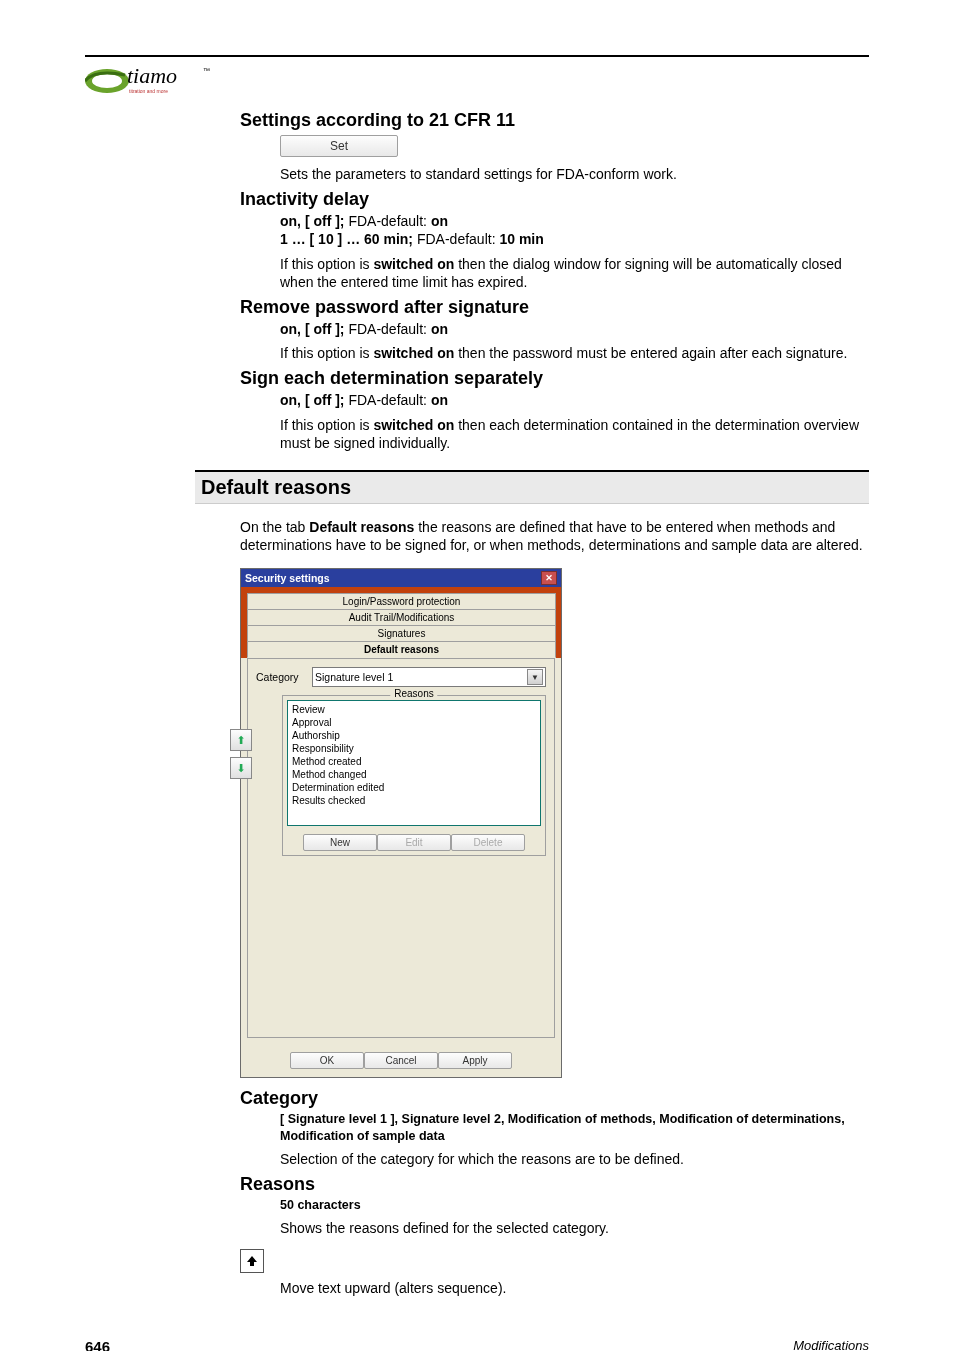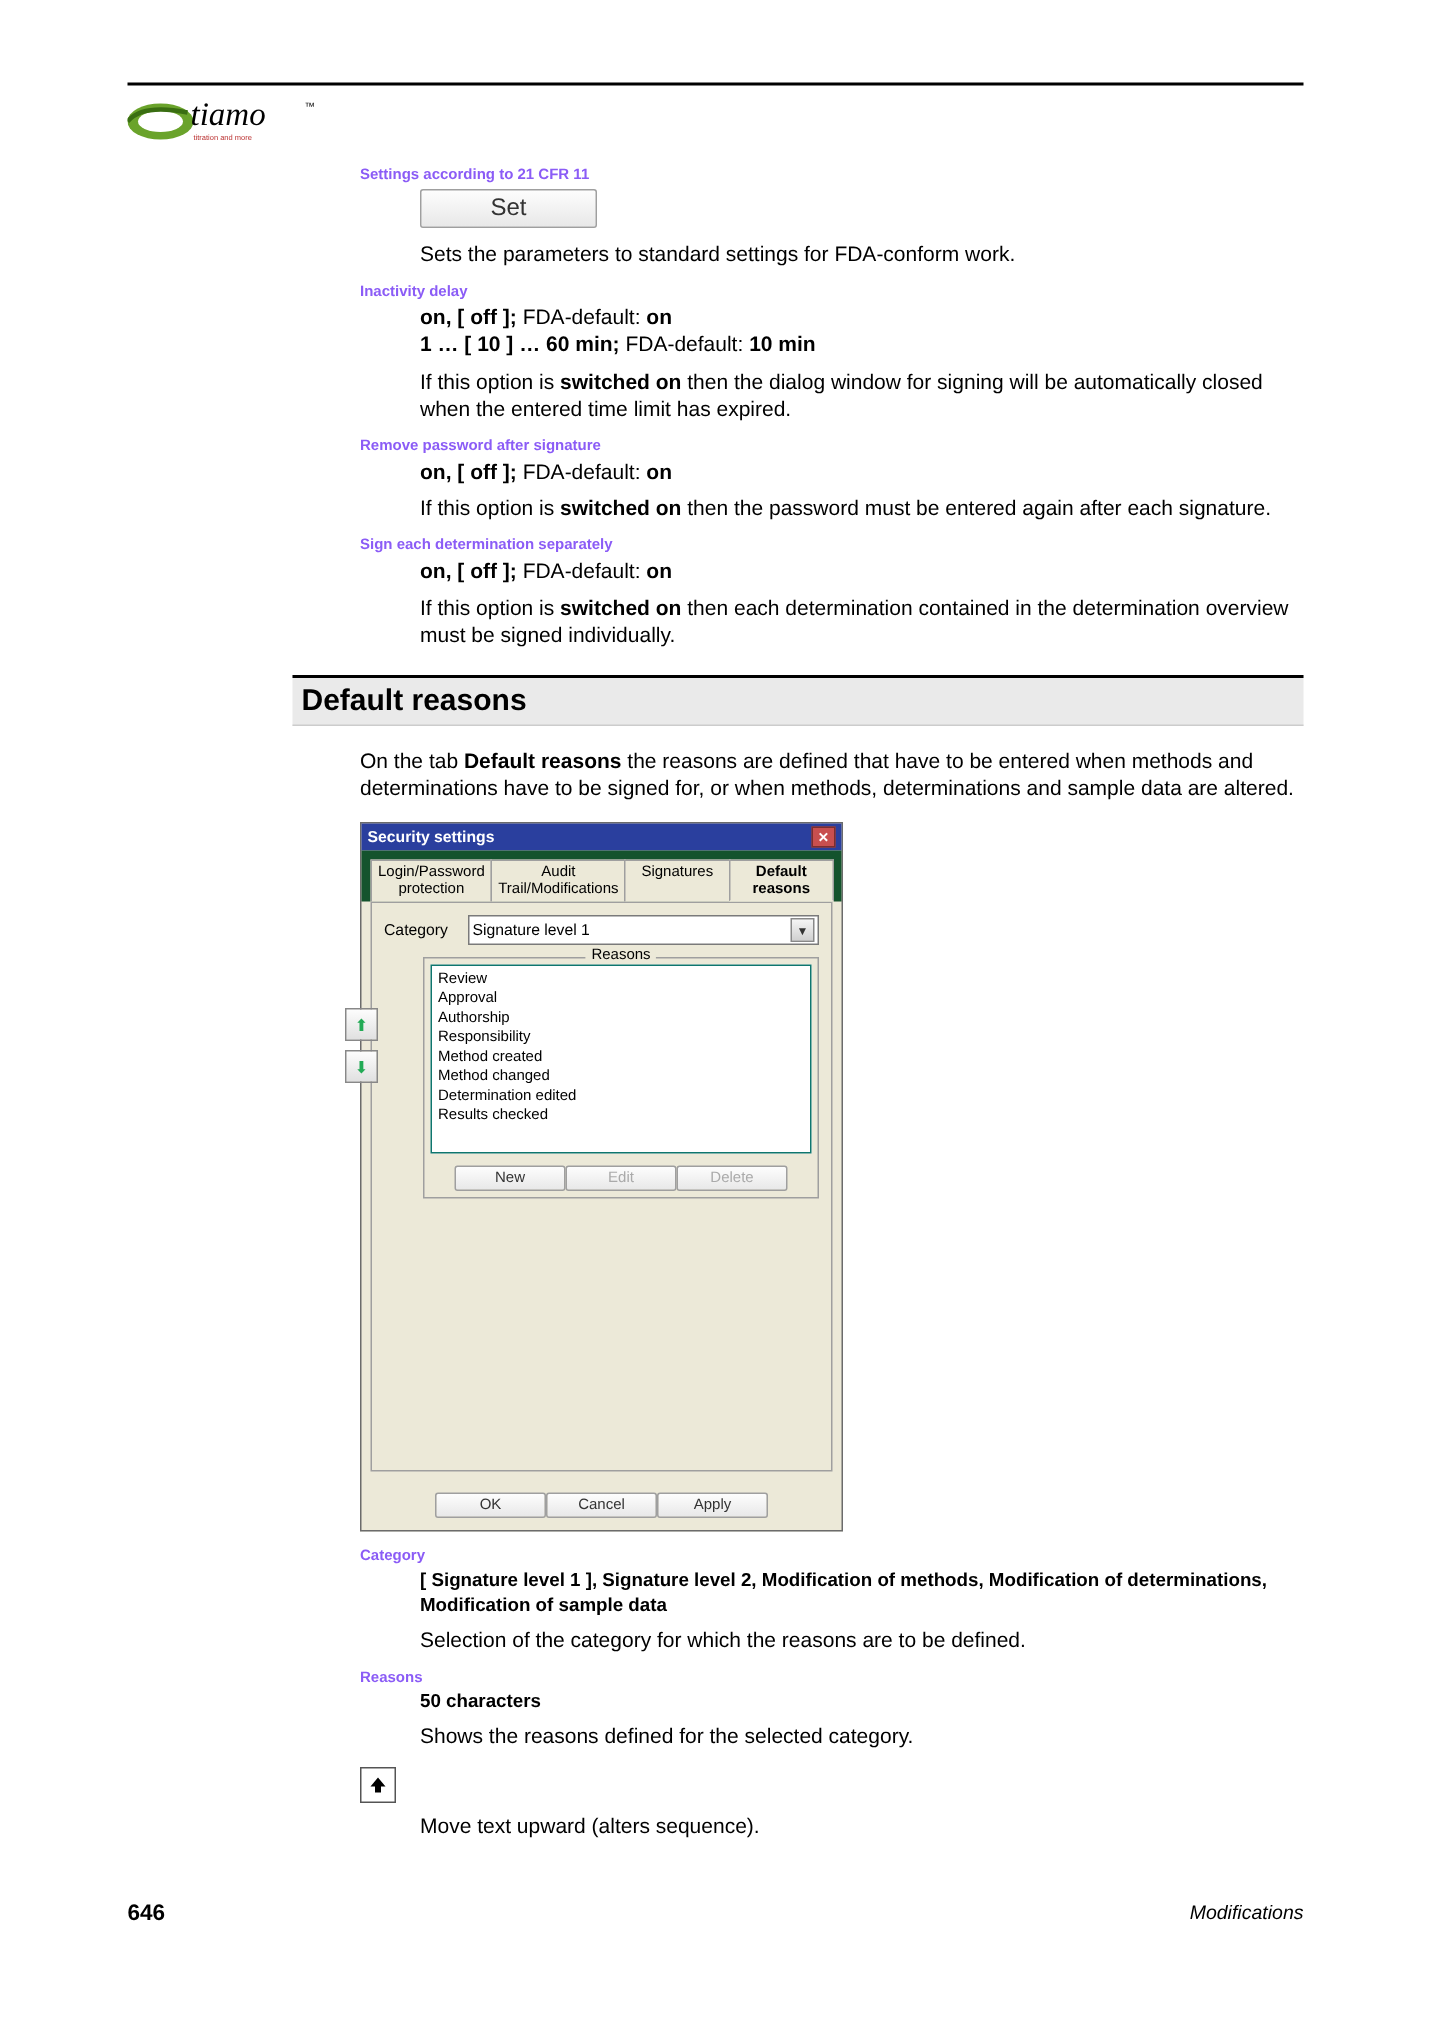--- a/index.html
+++ b/index.html
@@ -25,28 +25,28 @@
   }
   .logo {
     width: 130px;
     height: 38px;
     position: relative;
   }
   .content {
     margin-left: 155px;
   }
   .bold { font-weight: bold; }
-  .red { color: #8b5cf6; font-weight: bold; font-size: 10px; margin-top: 11px;}
+  .red { color: #000000; font-weight: bold; font-size: 18px;}
   .para { margin: 2px 0 6px 0; line-height: 1.3; }
   .indent1 { margin-left: 40px; }
   .btn {
     display: inline-block;
     min-width: 100px;
     text-align: center;
-    font-size: 16px;
+    font-size: 12px;
     padding: 3px 8px;
     background: linear-gradient(#fdfdfd, #e8e8e8);
     border: 1px solid #9f9f9f;
     border-radius: 2px;
     margin: 4px 0 6px 40px;
     color: #333;
   }
   .section-head {
     margin-top: 18px;
     background: #eaeaea;
@@ -79,22 +79,22 @@
     align-items: center;
   }
   .titlebar .closex {
     background:#c84f4f;
     width:14px;height:12px;
     display:flex;align-items:center;justify-content:center;
     font-size:9px;font-weight:bold;color:#fff;border:1px solid #7a2e2e;
   }
   .dialog .tabs {
     display: grid;
-    grid-template-columns: 1fr 1fr 1fr 1fr;
-    background:#14532d;
+    grid-template-columns: 1fr;
+    background:#c2410c;
     padding: 6px 6px 0 6px;
     gap:0;
   }
   .tab {
     border:1px solid #9f9f9f;
     border-bottom: none;
     background: #ece9d8;
     padding:2px 4px;
     text-align:center;
     font-size:10px;

